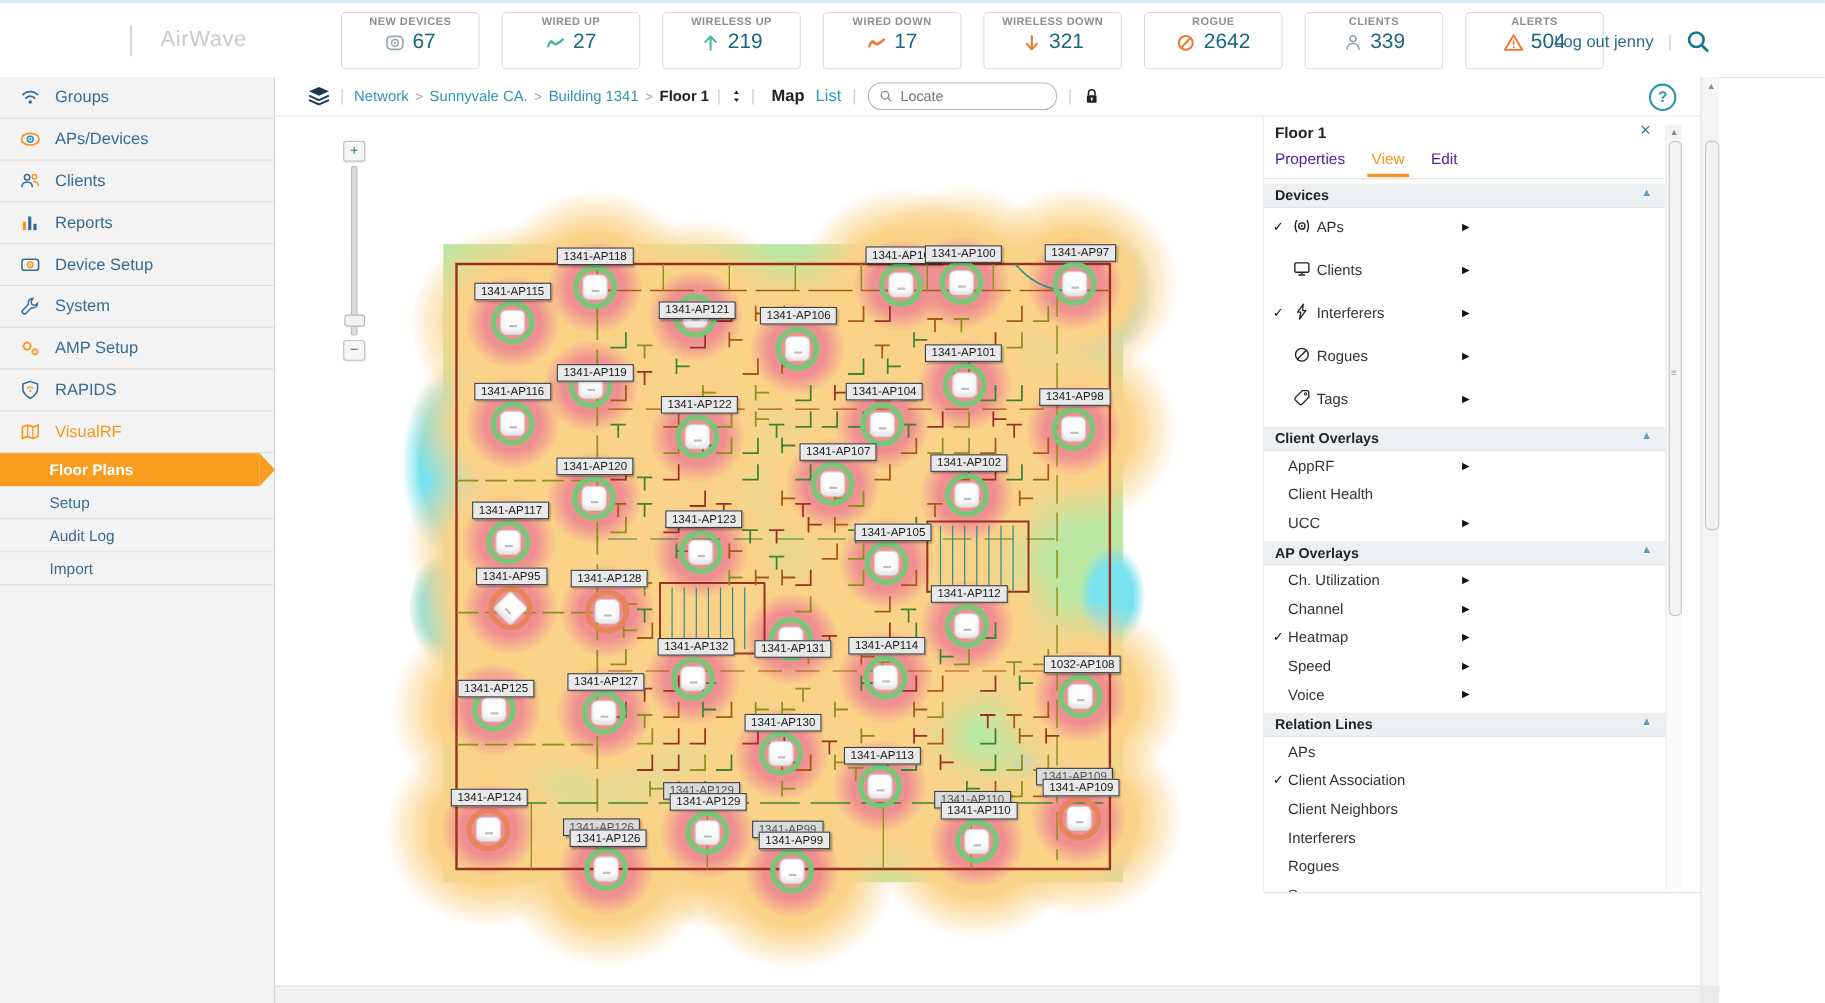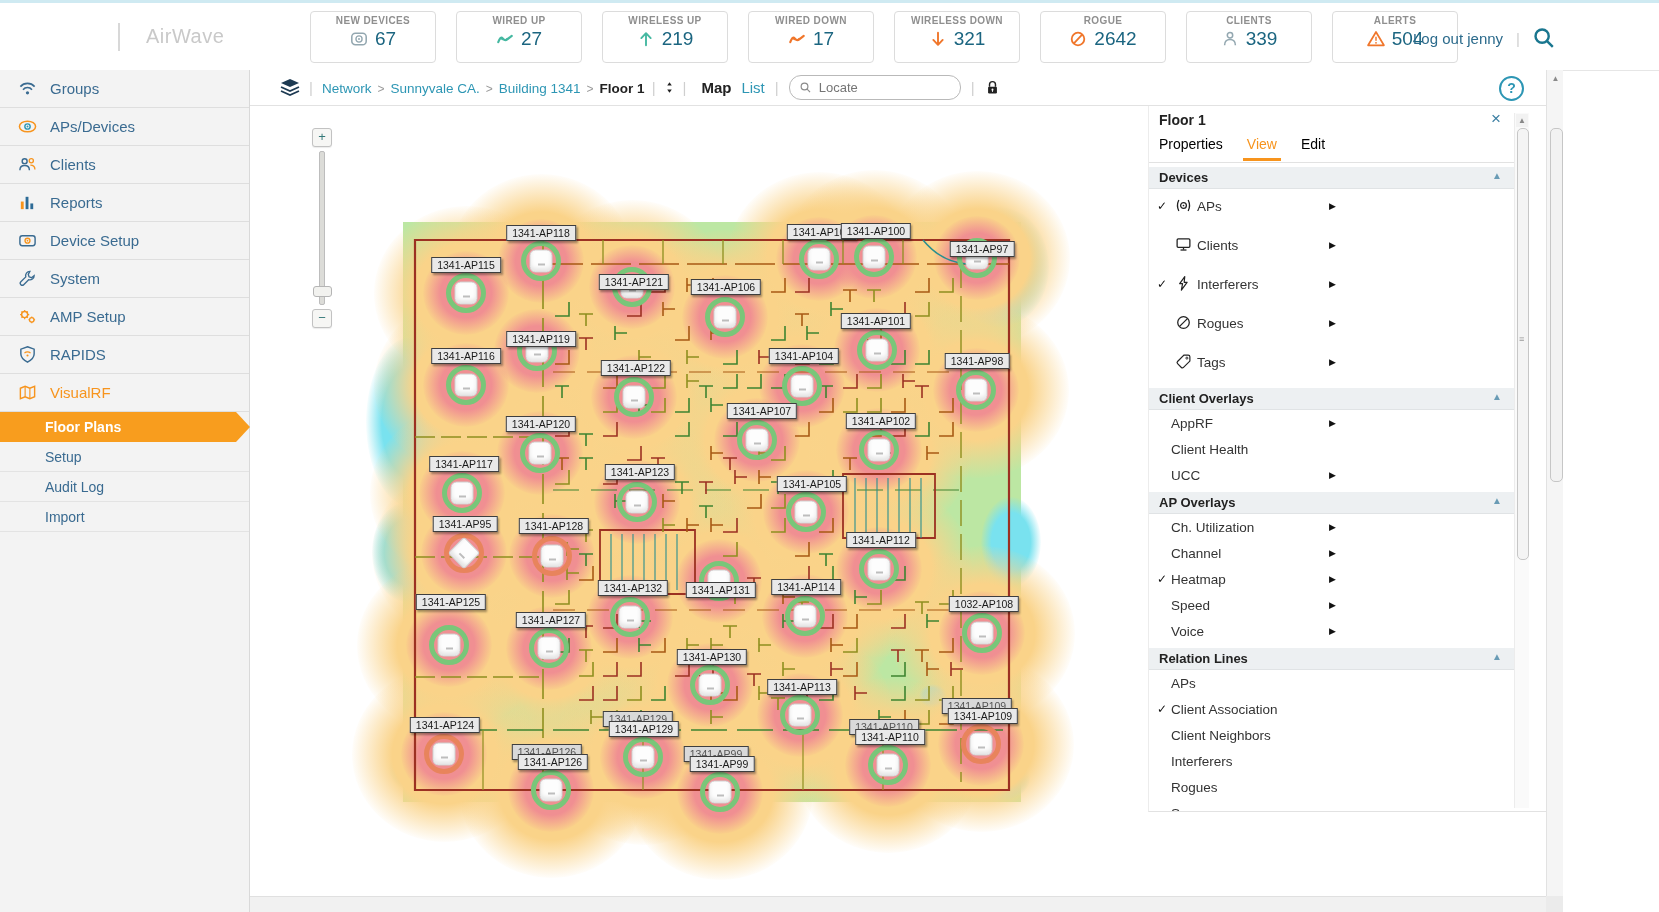--- a/index.html
+++ b/index.html
@@ -61,21 +61,21 @@
   .ap-marker.diamond .ap-dev{transform:translate(-50%,-50%) rotate(45deg);border-radius:3px;}
   .ap-label{position:absolute;z-index:6;transform:translate(-50%,-50%);background:#e9e9e9;border:1px solid #3e3e3e;
             color:#1a1a1a;font-size:10.5px;padding:1px 5px;white-space:nowrap;box-shadow:1.5px 1.5px 2px rgba(0,0,0,.35);cursor:pointer;}
   .ap-label.ghost{z-index:5;background:#d9d9d9;color:#555;}
   
   #panel{position:absolute;left:1148px;top:106px;width:398px;height:706px;background:#fff;border-left:1px solid #ececec;
          border-bottom:1px solid #e2e2e2;box-sizing:border-box;overflow:hidden;}
   #panel-title{position:absolute;left:10px;top:6px;font-size:14px;font-weight:bold;color:#222;}
   #panel-close{position:absolute;left:342px;top:3px;font-size:17px;color:#3c7fa3;cursor:pointer;}
   #panel-tabs{position:absolute;left:10px;top:30px;display:flex;gap:24px;height:24px;}
-  .ptab{font-size:14px;color:#000000;cursor:pointer;position:relative;padding-bottom:5px;}
+  .ptab{font-size:14px;color:#4c1d95;cursor:pointer;position:relative;padding-bottom:5px;}
   .ptab.active{color:#f7941d;}
   .ptab.active::after{content:"";position:absolute;left:-4px;right:-4px;bottom:-1px;height:3px;background:#f7941d;}
   #panel-tabline{position:absolute;left:0;top:56px;width:365px;border-bottom:1px solid #e2e2e2;}
   #panel-sections{position:absolute;left:0;top:57px;width:365px;}
   .sec-bar{position:relative;height:21px;background:#edf0f2;margin-top:4px;border-bottom:1px solid #e0e3e5;}
   .sec-title{position:absolute;left:10px;top:3px;font-size:13px;font-weight:bold;color:#222;}
   .sec-chev{position:absolute;right:12px;top:3px;font-size:10px;color:#699bb5;cursor:pointer;}
   .prow{position:relative;cursor:pointer;}
   .prow .pcheck{position:absolute;left:8px;font-size:12px;color:#111;}
   .prow .picon{position:absolute;left:26px;}
@@ -670,21 +670,21 @@
             <div class="ap-dev"></div>
           </div>
           <div class="ap-label" style="left: 419px; top: 10px;">1341-AP103</div>
           <div class="ap-marker" style="left: 471px; top: 35px; border: 5px solid rgb(121, 198, 121);">
             <div class="ap-dev"></div>
           </div>
           <div class="ap-label" style="left: 473px; top: 9px;">1341-AP100</div>
           <div class="ap-marker" style="left: 574px; top: 36px; border: 5px solid rgb(121, 198, 121);">
             <div class="ap-dev"></div>
           </div>
-          <div class="ap-label" style="left: 579px; top: 27px;">1341-AP97</div>
+          <div class="ap-label" style="left: 579px; top: 8px;">1341-AP97</div>
           <div class="ap-marker" style="left: 63px; top: 71px; border: 5px solid rgb(121, 198, 121);">
             <div class="ap-dev"></div>
           </div>
           <div class="ap-label" style="left: 63px; top: 43px;">1341-AP115</div>
           <div class="ap-marker" style="left: 229px; top: 65px; border: 5px solid rgb(121, 198, 121);">
             <div class="ap-dev"></div>
           </div>
           <div class="ap-label" style="left: 231px; top: 36px; margin-top: 24px;">1341-AP121</div>
           <div class="ap-marker" style="left: 322px; top: 95px; border: 5px solid rgb(121, 198, 121);">
             <div class="ap-dev"></div>
@@ -754,21 +754,21 @@
             <div class="ap-dev"></div>
           </div>
           <div class="ap-label" style="left: 318px; top: 329px; margin-top: 39px;">1341-AP131</div>
           <div class="ap-marker" style="left: 227px; top: 395px; border: 5px solid rgb(121, 198, 121);">
             <div class="ap-dev"></div>
           </div>
           <div class="ap-label" style="left: 230px; top: 366px;">1341-AP132</div>
           <div class="ap-marker" style="left: 46px; top: 423px; border: 5px solid rgb(121, 198, 121);">
             <div class="ap-dev"></div>
           </div>
-          <div class="ap-label" style="left: 48px; top: 380px;">1341-AP125</div>
+          <div class="ap-label" style="left: 48px; top: 404px;">1341-AP125</div>
           <div class="ap-marker" style="left: 146px; top: 426px; border: 5px solid rgb(121, 198, 121);">
             <div class="ap-dev"></div>
           </div>
           <div class="ap-label" style="left: 148px; top: 398px;">1341-AP127</div>
           <div class="ap-marker" style="left: 402px; top: 394px; border: 5px solid rgb(121, 198, 121);">
             <div class="ap-dev"></div>
           </div>
           <div class="ap-label" style="left: 403px; top: 365px;">1341-AP114</div>
           <div class="ap-marker" style="left: 579px; top: 411px; border: 5px solid rgb(121, 198, 121);">
             <div class="ap-dev"></div>

